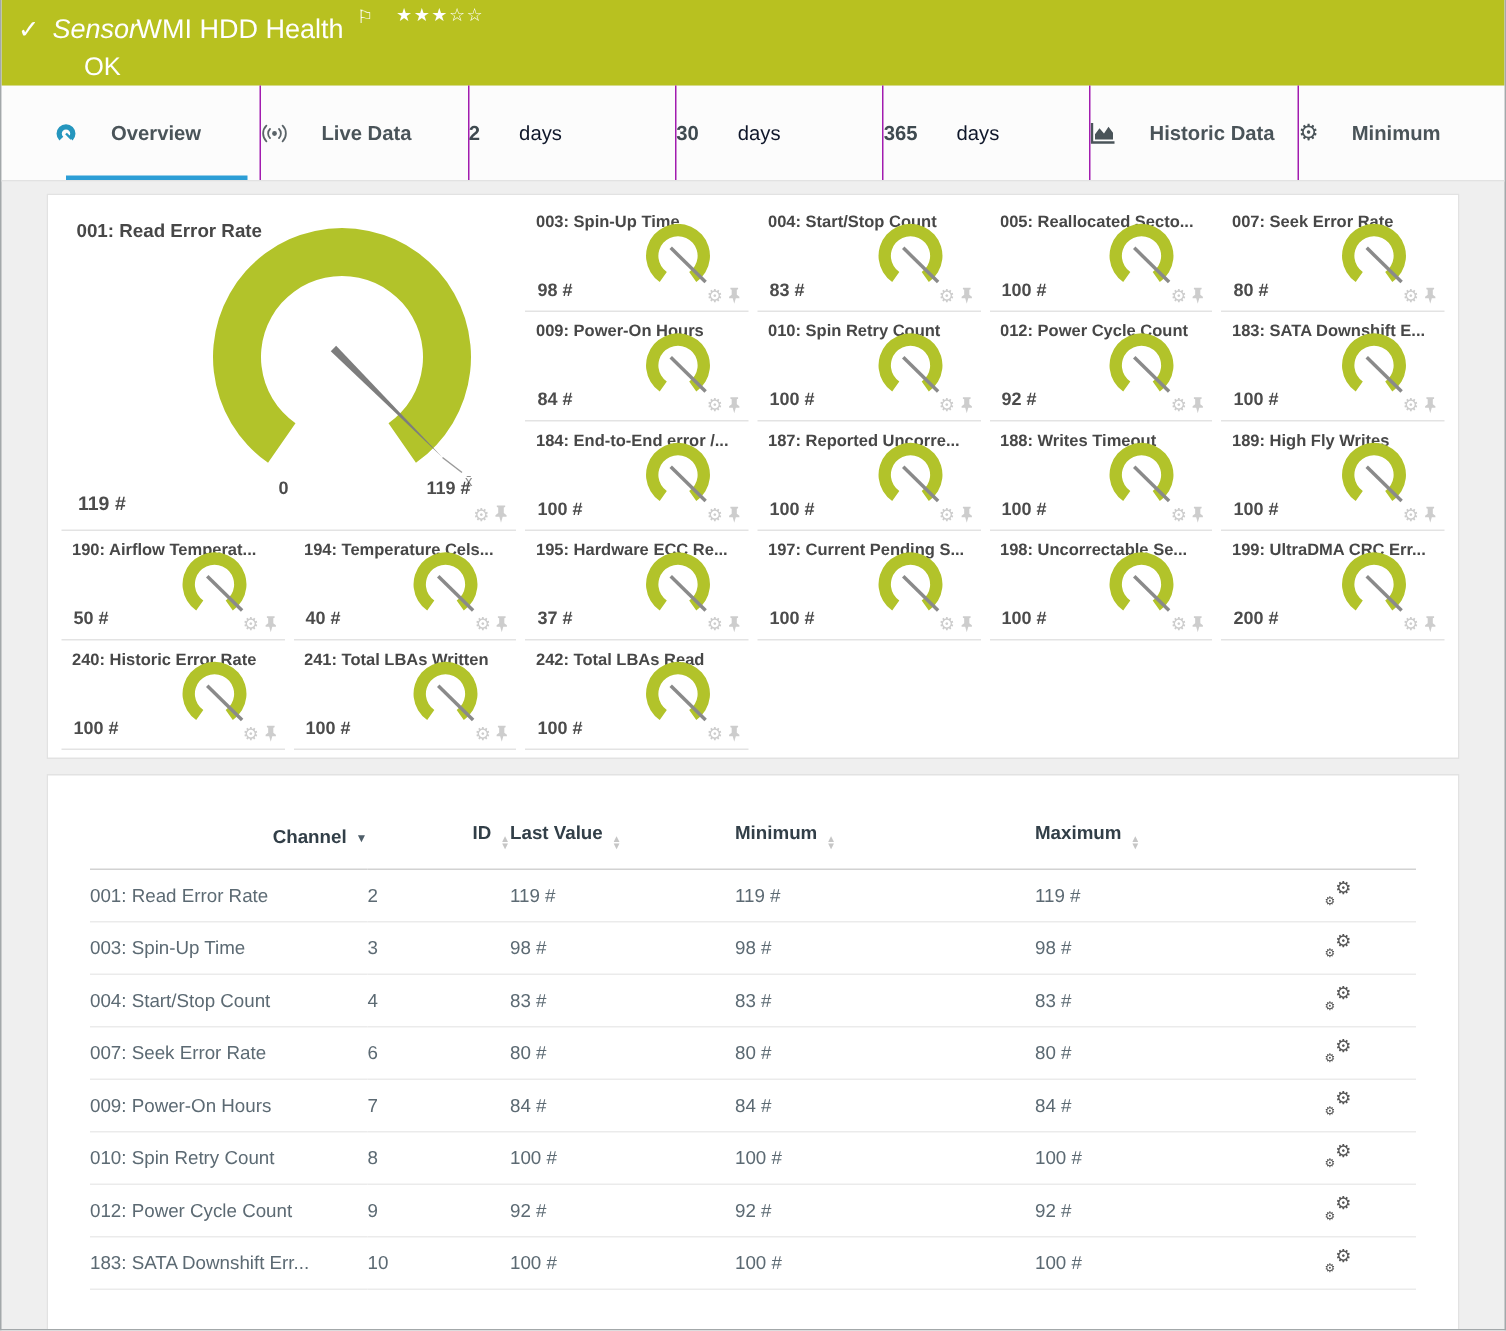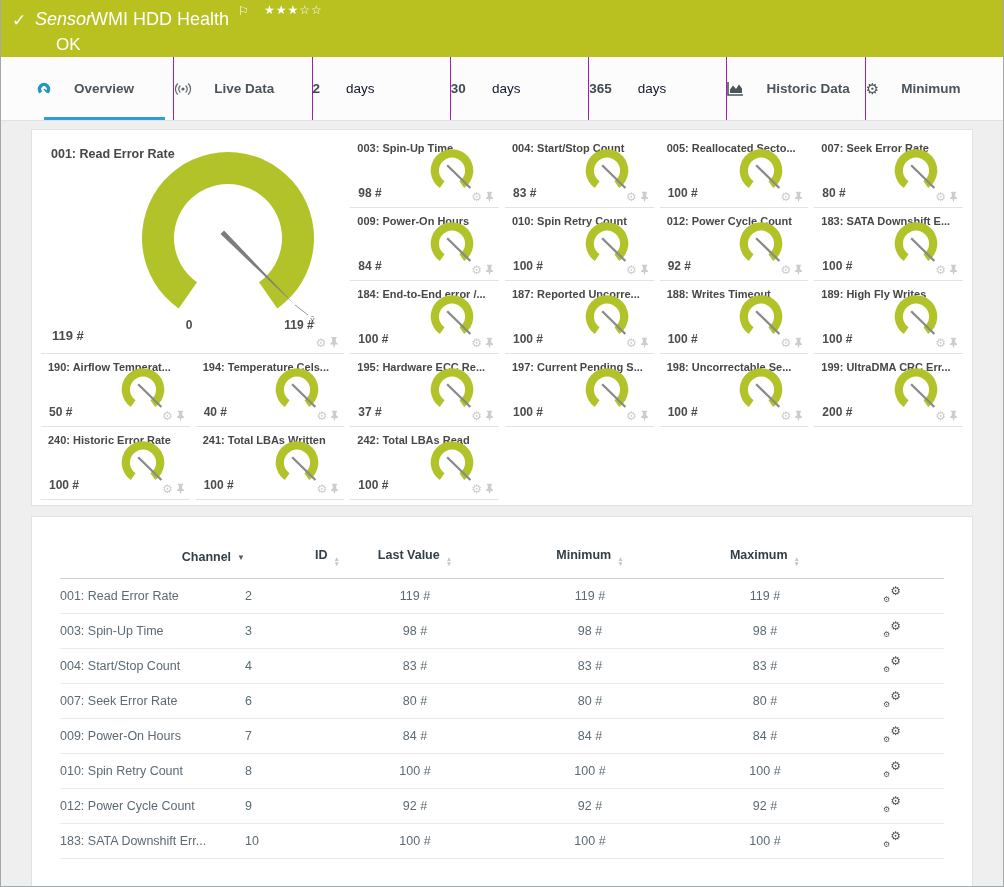--- a/index.html
+++ b/index.html
@@ -43,21 +43,21 @@
   .g-value { position:absolute; left:8px; bottom:7px; font-size:12px; font-weight:bold; color:#4c4c4c; }
   .gauge-cell.big .g-value { left:11px; bottom:10px; font-size:13px; }
   .g-icons { position:absolute; right:5px; bottom:4px; display:flex; align-items:center; gap:3px; color:#cdcdcd; }
   .g-icons .cell-gear { font-size:12px; line-height:1; cursor:pointer; }
   .g-icons svg { display:block; cursor:pointer; }
 
   
   .table-panel { margin-top:10px; padding:22px 28px 20px 28px; min-height:420px; }
   table { width:100%; border-collapse:collapse; }
   th { font-size:12.5px; font-weight:bold; color:#323f48; text-align:right; padding:9px 0 12px 0; border-bottom:1px solid #d2d2d2; white-space:nowrap; }
-  th.num, td.num { text-align:center; }
+  th.num, td.num { text-align:left; }
   td { font-size:12.5px; color:#5c6a73; padding:8px 0; border-bottom:1px solid #ebebeb; white-space:nowrap; }
   .sort-active { font-size:8px; color:#4f5e69; margin-left:6px; vertical-align:1px; }
   .sort { display:inline-flex; flex-direction:column; margin-left:6px; vertical-align:-2px; }
   .sort i { font-style:normal; font-size:6.5px; line-height:5px; color:#c6c6c6; }
   .row-gears { position:relative; display:inline-block; width:18px; height:15px; color:#555; cursor:pointer; }
   .row-gears .gb { position:absolute; right:0; top:-3px; font-size:12px; }
   .row-gears .gs { position:absolute; left:0; bottom:-2px; font-size:8px; }
   td.actions { text-align:center; }
 </style>
 </head>

